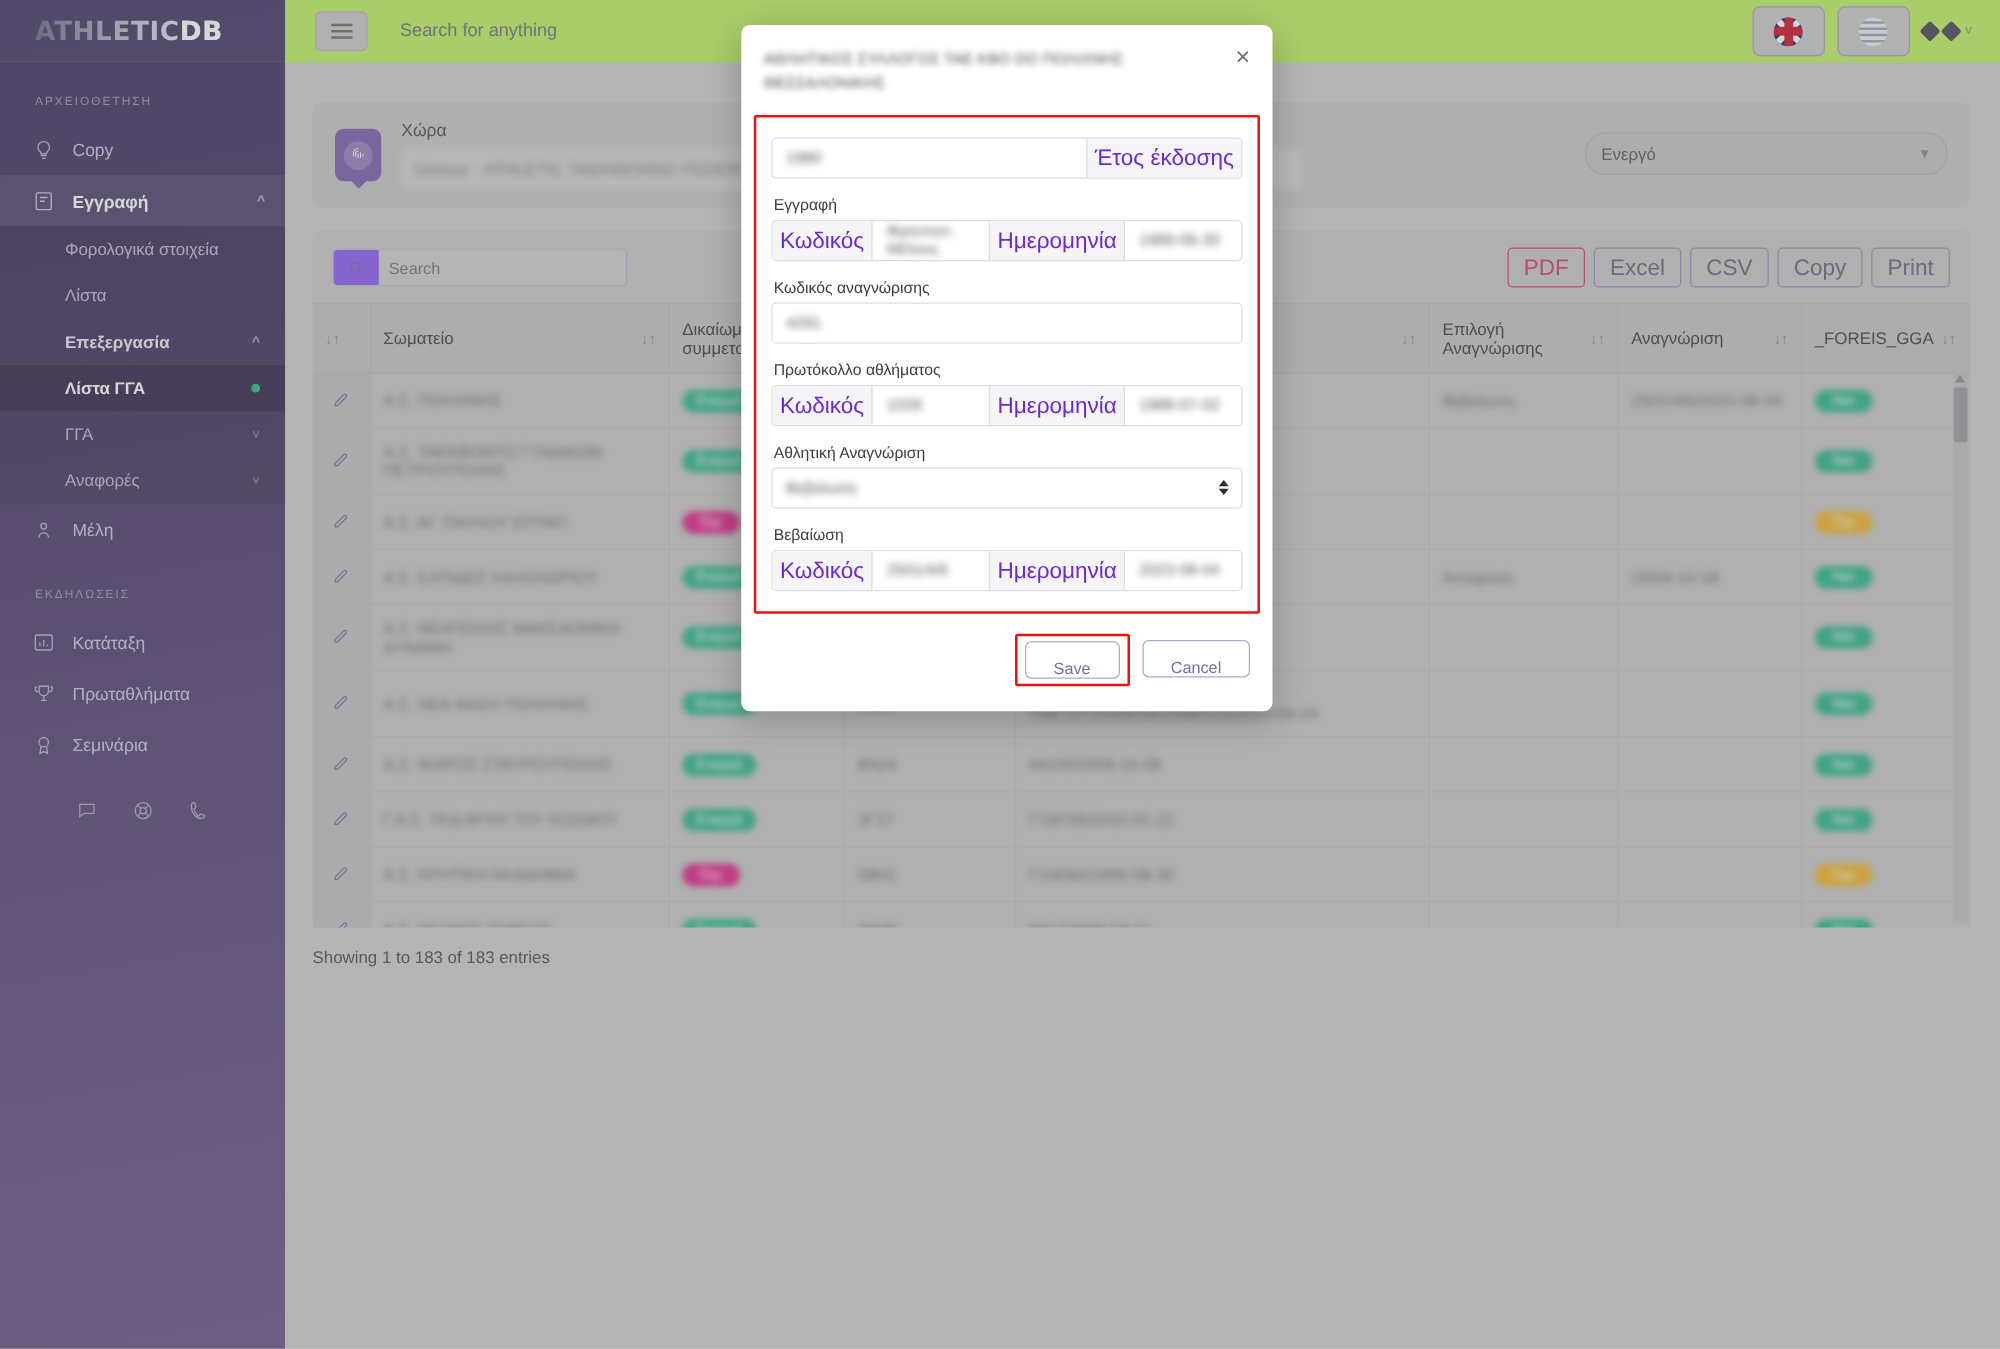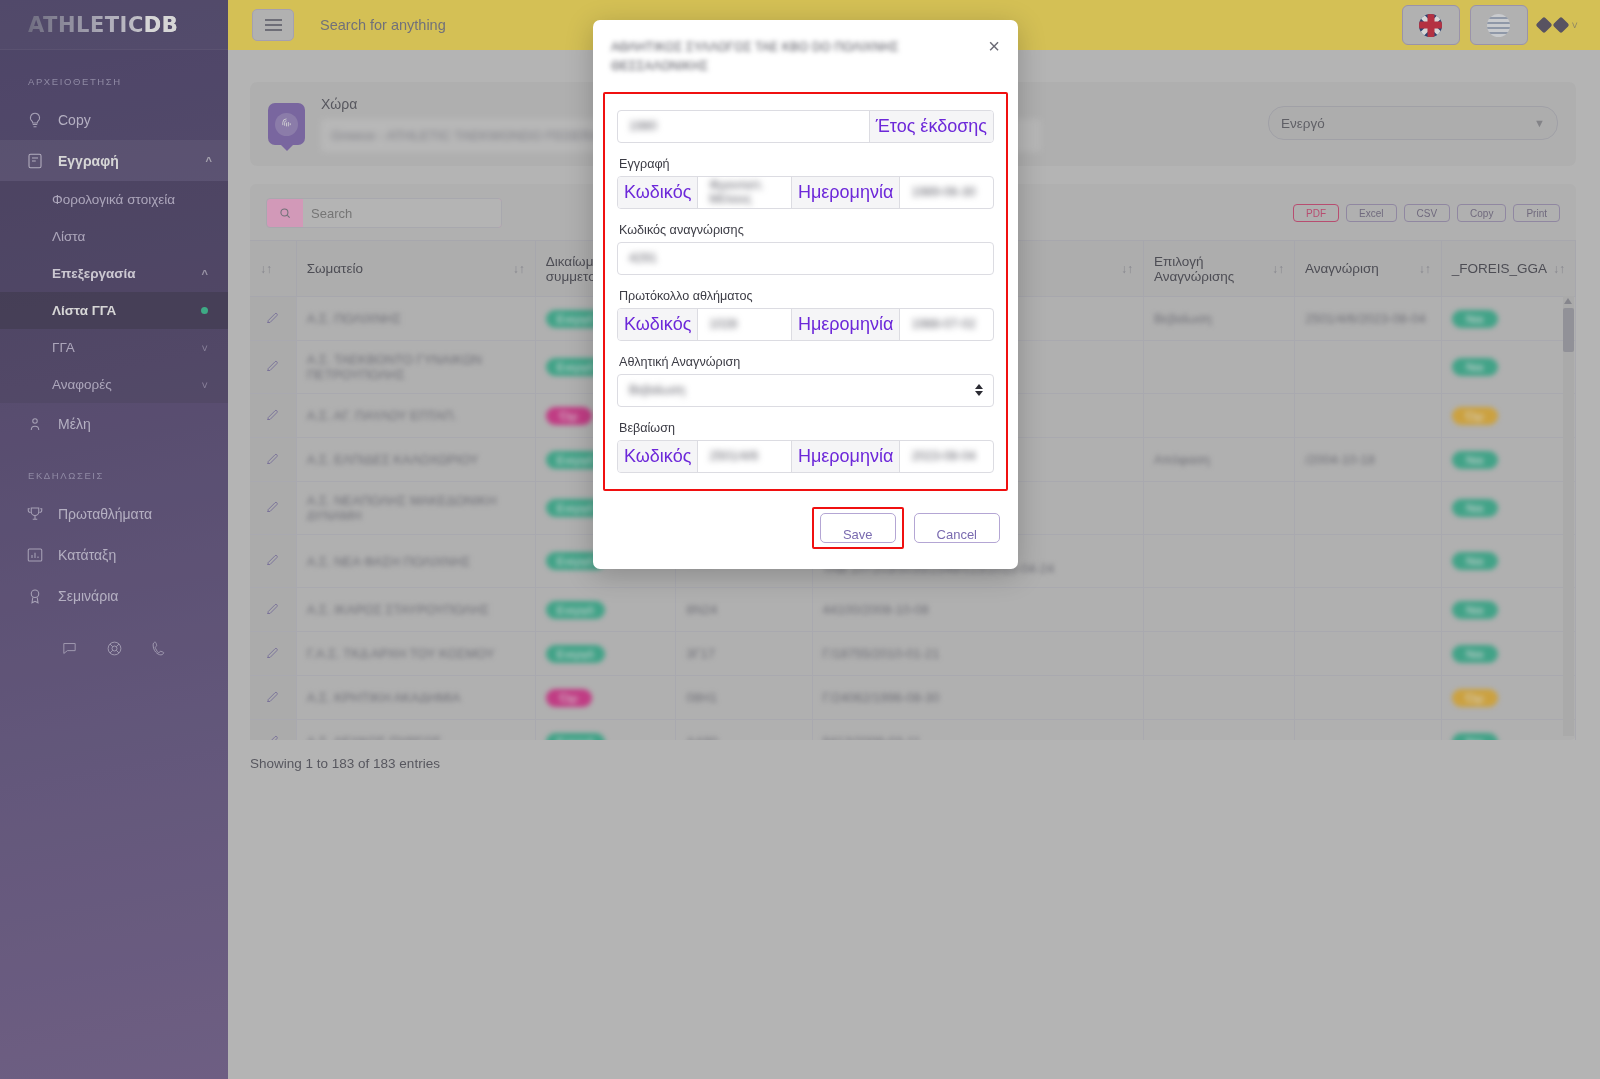--- a/index.html
+++ b/index.html
@@ -65,21 +65,21 @@
   .dot { width: 7px; height: 7px; border-radius: 50%; background: #26c08b; }
   .sb-foot {
     display: flex; gap: 28px; justify-content: center; align-items: center;
     margin-top: 24px; opacity: .75;
   }
   .sb-foot svg { width: 17px; height: 17px; }
 
   
   .topbar {
     position: absolute; left: 228px; top: 0; right: 0; height: 50px;
-    background: #fde047; display: flex; align-items: center; z-index: 9;
+    background: #bef264; display: flex; align-items: center; z-index: 9;
   }
   .burger {
     width: 42px; height: 32px; margin-left: 24px;
     border: 1px solid #b9b2c9; border-radius: 5px; background: #cacaca;
     display: flex; flex-direction: column; justify-content: center; align-items: center; gap: 3px;
     cursor: pointer;
   }
   .burger i { display:block; width: 17px; height: 2px; background: #6b6b78; }
   .tb-search { margin-left: 26px; font-size: 14.5px; color: #6f6f7b; }
   .tb-right { margin-left: auto; display: flex; align-items: center; gap: 10px; padding-right: 22px; }
@@ -131,31 +131,31 @@
     position: absolute; right: 18px; top: 24px; width: 290px; height: 34px;
     background: #c5c5c5; border: 1px solid #b2b2bb; border-radius: 16px;
     display: flex; align-items: center; padding: 0 12px; font-size: 13.5px; color: #56565f;
   }
   .status-select .caret { margin-left: auto; color:#88888f; font-size: 11px; }
 
   .table-card { margin: 18px 24px 0 22px; background: #c9c9c9; border-radius: 6px; padding: 14px 0 0 0; position: relative; }
   .tbl-tools { display: flex; align-items: center; padding: 0 16px 12px 16px; }
   .srch {
     display:flex; align-items:center; width: 236px; height: 30px;
-    border: 1px solid #bdbdc6; border-radius: 4px; overflow:hidden; background:#f9a8d4;
+    border: 1px solid #bdbdc6; border-radius: 4px; overflow:hidden; background:#8b5cf6;
   }
   .srch .ic { width: 36px; display:flex; align-items:center; justify-content:center; }
   .srch .ic svg { width:14px;height:14px; stroke:#6e6e78; }
   .srch input {
     flex:1; border:0; outline:0; background:#cfcfcf; height:28px;
     font-size:13px; color:#6e6e78; font-family:"Liberation Sans",sans-serif; padding-left:8px;
   }
   .exports { margin-left:auto; display:flex; gap: 7px; }
   .exp-btn {
-    height: 18px; padding: 0 12px; border-radius: 4px; font-size: 10px;
+    height: 32px; padding: 0 12px; border-radius: 4px; font-size: 18px;
     border: 1px solid #9b8fb4; color: #6d6480; background: transparent;
     display:flex; align-items:center; cursor:pointer; font-family:"Liberation Sans",sans-serif;
   }
   .exp-btn.pdf { border-color:#d33b6e; color:#d33b6e; }
 
   table.dt { width: 100%; border-collapse: collapse; table-layout: fixed; }
   table.dt th {
     background: #c4c4c4; border-top: 1px solid #bcbcc4; border-bottom: 1px solid #bcbcc4;
     border-right: 1px solid #bcbcc4;
     font-size: 13.5px; color: #3b3b46; font-weight: normal; text-align: left;
@@ -299,34 +299,34 @@
             </svg>
         </span>
         <span>Μέλη</span>
       </div>
 
       <div class="sb-section">ΕΚΔΗΛΩΣΕΙΣ</div>
 
       <div class="sb-item">
         <span class="sb-ico">
           <svg viewBox="0 0 24 24" fill="none" stroke="#cfc8e2" stroke-width="1.4">
-              <path d="M7 4h10v5a5 5 0 0 1-10 0V4zM5 5H3v2a3 3 0 0 0 3 3M19 5h2v2a3 3 0 0 1-3 3M9 19h6M12 14v5"></path>
-            </svg>
-        </span>
-        <span>Πρωταθλήματα</span>
+              <rect x="3" y="4" width="18" height="16" rx="1.5"></rect>
+              <path d="M8 16v-4M12 16v-7M16 16v-2"></path>
+            </svg>
+        </span>
+        <span>Κατάταξη</span>
       </div>
 
       <div class="sb-item">
         <span class="sb-ico">
           <svg viewBox="0 0 24 24" fill="none" stroke="#cfc8e2" stroke-width="1.4">
-              <rect x="3" y="4" width="18" height="16" rx="1.5"></rect>
-              <path d="M8 16v-4M12 16v-7M16 16v-2"></path>
-            </svg>
-        </span>
-        <span>Κατάταξη</span>
+              <path d="M7 4h10v5a5 5 0 0 1-10 0V4zM5 5H3v2a3 3 0 0 0 3 3M19 5h2v2a3 3 0 0 1-3 3M9 19h6M12 14v5"></path>
+            </svg>
+        </span>
+        <span>Πρωταθλήματα</span>
       </div>
 
       <div class="sb-item">
         <span class="sb-ico">
           <svg viewBox="0 0 24 24" fill="none" stroke="#cfc8e2" stroke-width="1.4">
               <circle cx="12" cy="9" r="5"></circle>
               <path d="M9 14l-1 7 4-2 4 2-1-7"></path>
             </svg>
         </span>
         <span>Σεμινάρια</span>

